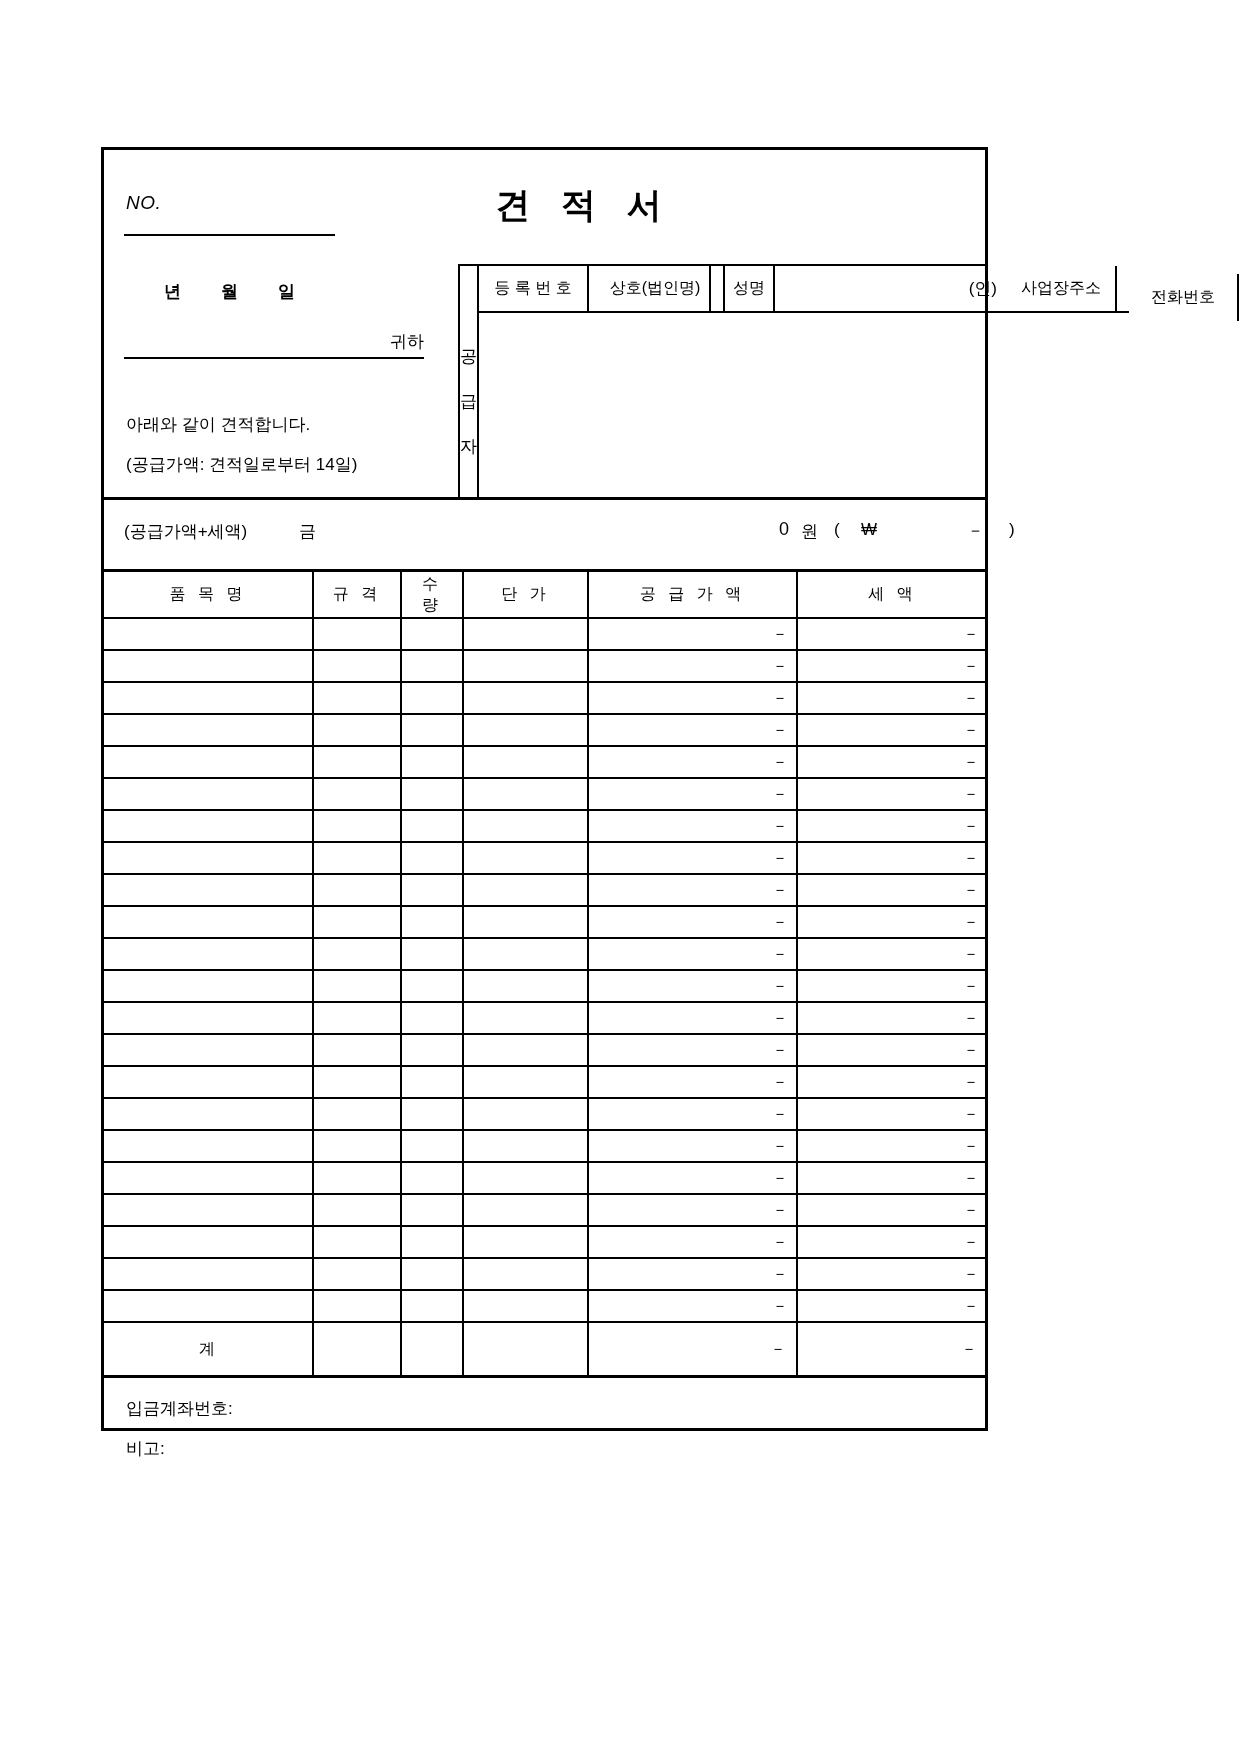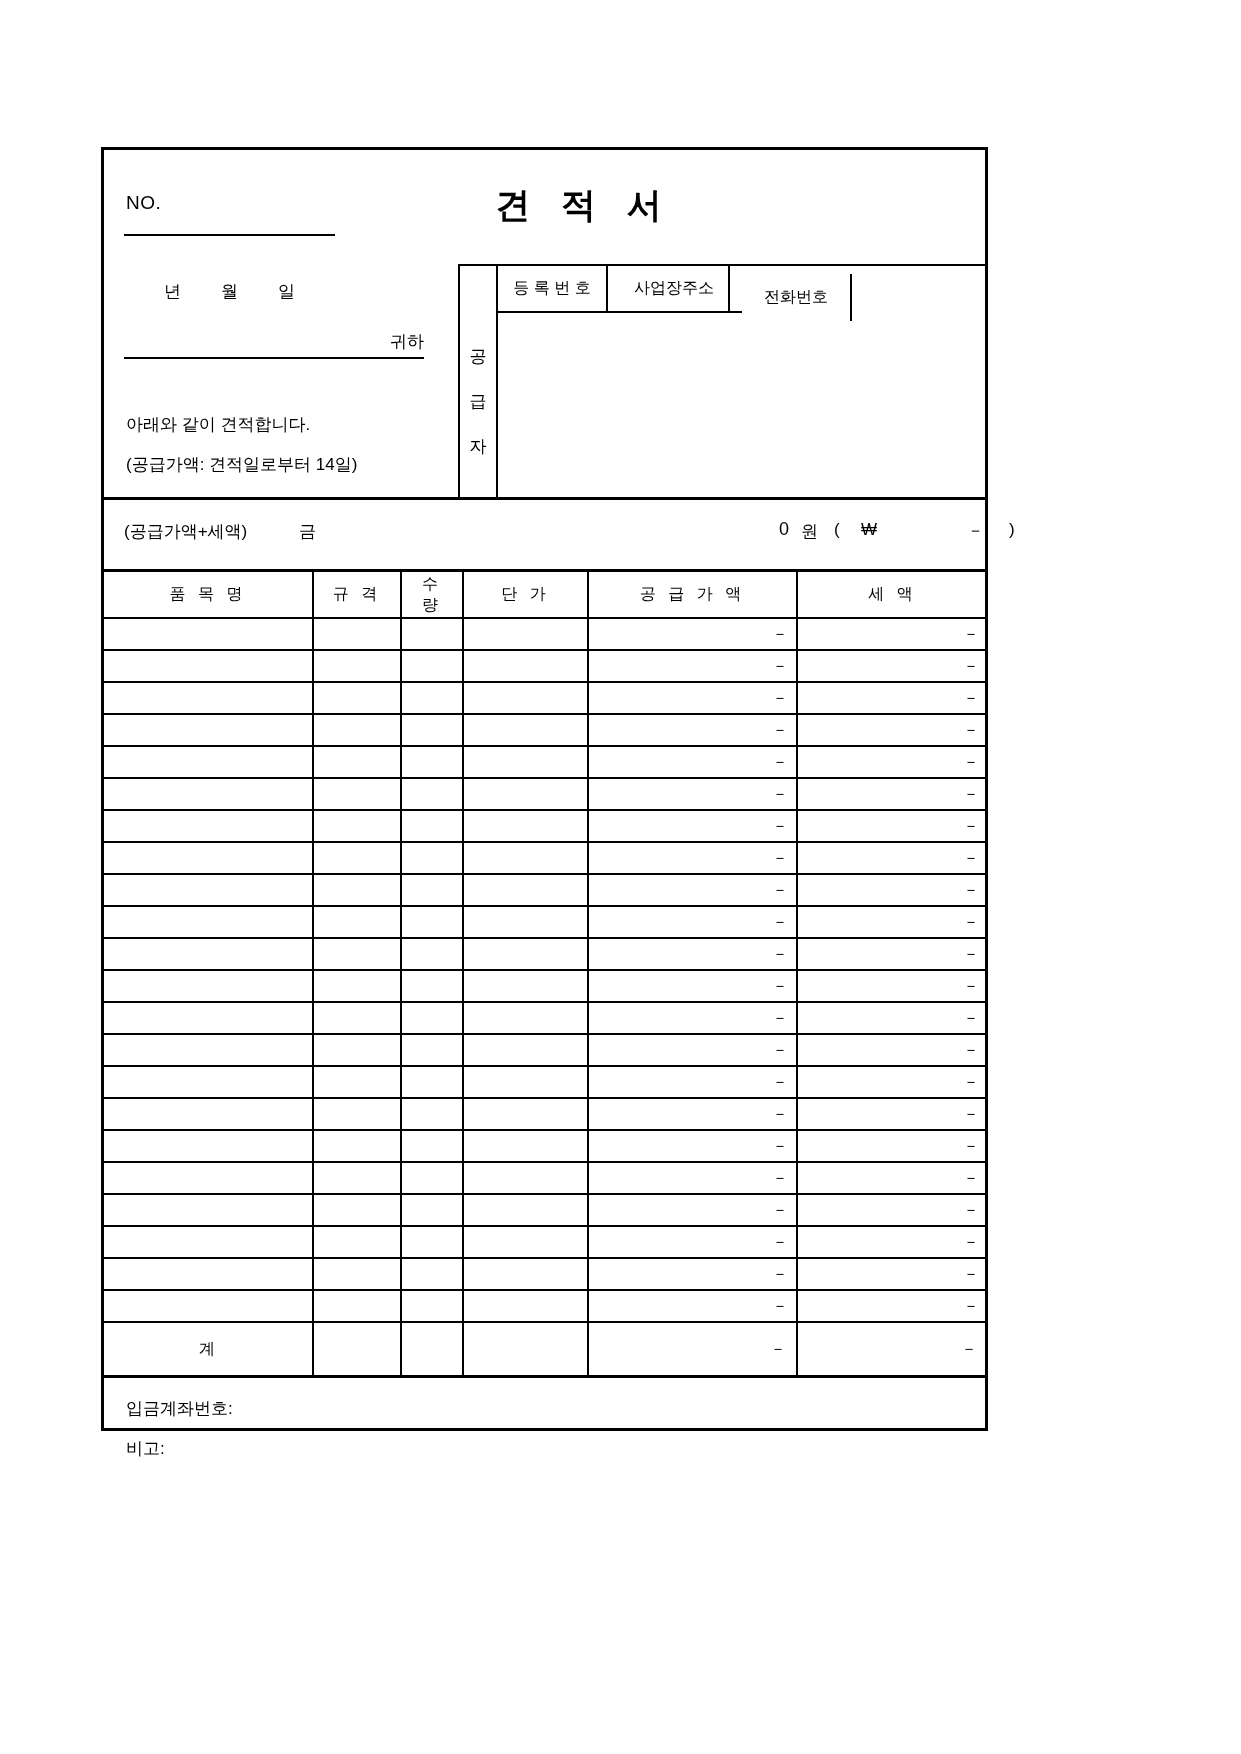--- a/index.html
+++ b/index.html
@@ -31,20 +31,21 @@
     position: relative;
     height: 350px;
     border-bottom: 3px solid #000;
   }
   .no-label {
     position: absolute;
     left: 22px;
     top: 42px;
     font-size: 19px;
     letter-spacing: 0.5px;
+    font-style: italic;
   }
   .no-line {
     position: absolute;
     left: 20px;
     top: 84px;
     width: 211px;
     border-bottom: 2px solid #000;
   }
   .doc-title {
     position: absolute;
@@ -55,20 +56,21 @@
     font-size: 35px;
     font-weight: bold;
     letter-spacing: 11px;
     font-family: "Liberation Serif", "DejaVu Serif", serif;
   }
   .ymd {
     position: absolute;
     left: 60px;
     top: 130px;
     font-size: 17px;
+    font-weight: bold;
   }
   .ymd span { display: inline-block; }
   .ymd .y { margin-right: 40px; }
   .ymd .m { margin-right: 40px; }
   .gwiha {
     position: absolute;
     left: 20px;
     top: 180px;
     width: 300px;
     text-align: right;
@@ -302,20 +304,26 @@
           <span>급</span>
           <span>자</span>
         </div>
         <div class="sup-body">
 
           <div class="sup-row">
             <div class="sup-lab">등 록 번 호</div>
             <div class="sup-val"></div>
           </div>
 
+          <div class="sup-row">
+            <div class="sup-lab">상호(법인명)</div>
+            <div class="sup-val"></div>
+            <div class="sup-lab2">성명</div>
+            <div class="sup-val2">(인)</div>
+          </div>
 
           <div class="sup-row">
             <div class="sup-lab">사업장주소</div>
             <div class="sup-val"></div>
           </div>
 
 
           <div class="sup-row">
             <div class="sup-lab">전화번호</div>
             <div class="sup-val"></div>

